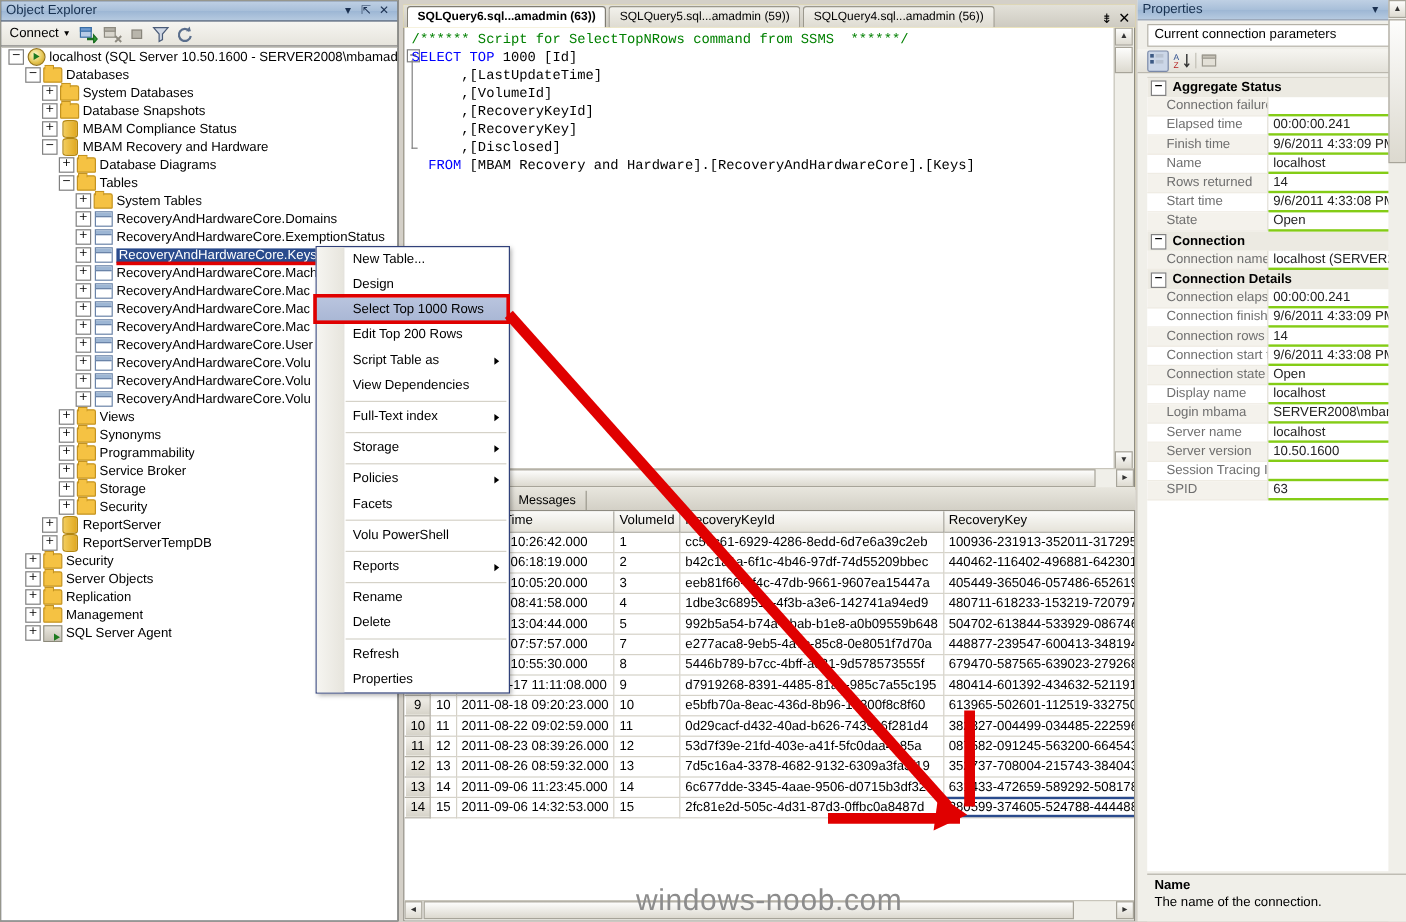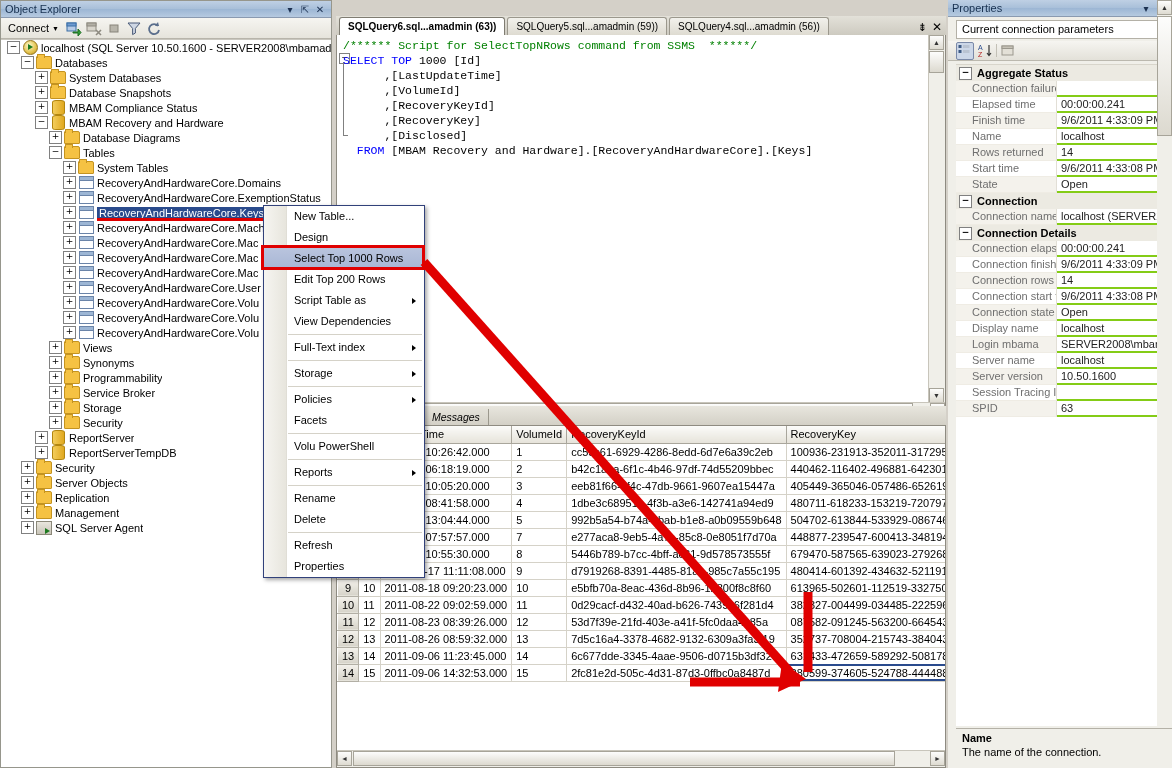--- a/index.html
+++ b/index.html
@@ -96,21 +96,21 @@
     font-size: 11px; white-space: nowrap; color: #000;
   }
   .mi.hl { background: linear-gradient(to bottom,#b9c4de,#a8b6d4); }
   .mi .arrow { position: absolute; right: 8px; top: 50%; transform: translateY(-50%);
     width: 0; height: 0; border-left: 4px solid #000; border-top: 3.5px solid transparent; border-bottom: 3.5px solid transparent; }
   .msep { height: 1px; background: #d5d2c8; margin: 2px 2px 2px 24px; }
   
   #menu-hl-box { position: absolute; border: 3px solid #e00000; box-sizing: border-box; z-index: 61; pointer-events: none; }
 
   
-  #editor-area { left: 336px; top: 16px; width: 610px; height: 404px; border: none; background: #fde047; }
+  #editor-area { left: 336px; top: 4px; width: 610px; height: 404px; border: none; background: #fde047; }
   #tabstrip {
     height: 19px; display: flex; align-items: flex-end;
     background: linear-gradient(to bottom,#e3e1d9,#cdcac0);
     padding-left: 3px; position: relative;
   }
   .qtab {
     height: 17px; line-height: 17px; padding: 0 8px; font-size: 10px;
     background: linear-gradient(to bottom,#f2f1ec,#dedbd1);
     border: 1px solid #9b988d; border-bottom: none;
     border-radius: 3px 3px 0 0; margin-right: 2px; white-space: nowrap;
@@ -145,21 +145,21 @@
           border: 1px solid #a7a499; box-sizing: border-box; display: flex; align-items: center; justify-content: center;
           font-size: 7px; color: #333; }
   .sthumb { position: absolute; background: linear-gradient(to bottom,#fdfdfc,#dcd9cf);
             border: 1px solid #a7a499; box-sizing: border-box; }
 
   
   #results-pane { left: 336px; top: 406px; width: 610px; height: 362px; background: #f0efe9; border: none; }
   #res-tabs { height: 19px; display: flex; align-items: flex-end; padding-left: 88px;
               background: linear-gradient(to bottom,#e8e6de,#d3d0c6); }
   .rtab { height: 16px; line-height: 16px; padding: 0 8px; font-size: 10.5px;
-          border-right: 1px solid #9b988d; font-style: italic; }
+          border-right: 1px solid #9b988d; }
   #grid-wrap {
     position: absolute; top: 19px; left: 0; right: 0; bottom: 0;
     border: 1px solid #8e8b81; box-sizing: border-box; background: #fff; overflow: hidden;
   }
   table.grid { border-collapse: collapse; table-layout: fixed; font-size: 11px; }
   table.grid th {
     background: linear-gradient(to bottom,#fbfbf9,#e6e3da);
     border-right: 1px solid #a9a69c; border-bottom: 1px solid #a9a69c;
     font-weight: normal; text-align: left; padding: 2px 4px; height: 17px;
     white-space: nowrap; overflow: hidden; box-sizing: border-box;
@@ -766,20 +766,21 @@
             <tr>
               <td class="rownum">14</td>
               <td>15</td>
               <td>2011-09-06 14:32:53.000</td>
               <td>15</td>
               <td>2fc81e2d-505c-4d31-87d3-0ffbc0a8487d</td>
               <td class="selcell">280599-374605-524788-444488-700</td>
             </tr>
           </tbody>
         </table>
+      <div id="watermark">windows-noob.com</div>
       <div class="hbar">
         <div class="sbtn" style="left:0;top:0;">◄</div>
         <div class="sthumb" style="left:16px;top:0;width:542px;height:15px;"></div>
         <div class="sbtn" style="right:0;top:0;">►</div>
       </div>
     </div>
   </div>
 
   <div class="panel" id="properties">
     <div class="panel-title">

